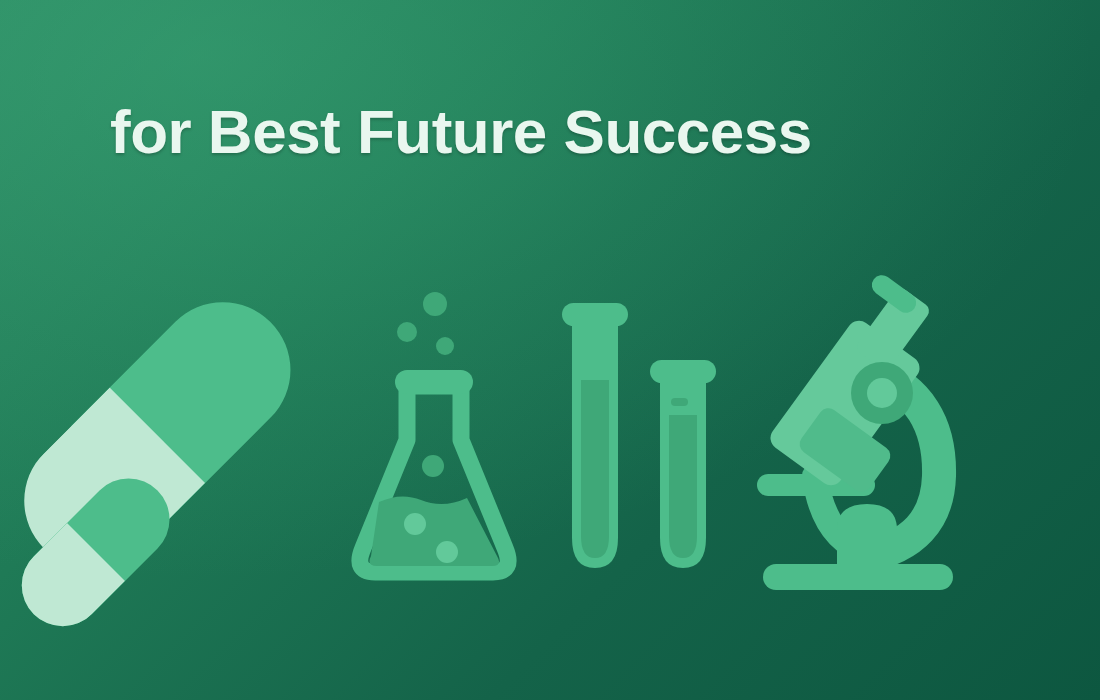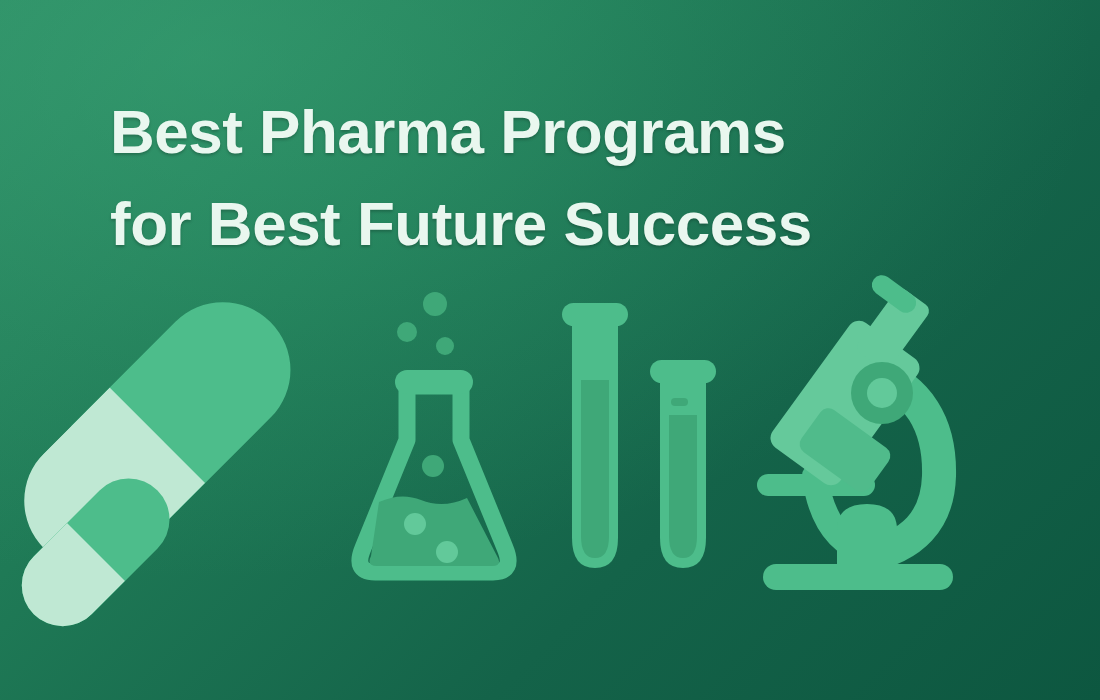--- a/index.html
+++ b/index.html
@@ -50,21 +50,20 @@
   #flask-slot      { left:345px; }
   #testtubes-slot  { left:550px; }
   #microscope-slot { left:745px; }
 </style>
 </head>
 <body>
 
 <div id="banner">
 
   <div id="headline">
-    <span class="headline-line">Best Pharma Programs</span>
     <span class="headline-line">for Best Future Success</span>
   </div>
 
   <div id="icon-row">
 
     <div class="icon-slot" id="capsules-slot">
       <svg width="290" height="330" viewBox="0 0 290 330">
         <defs>
           <clipPath id="clipBigCap">
             <rect x="45" y="-5" width="135" height="320" rx="67" ry="67" transform="rotate(45 112 155)"></rect>

